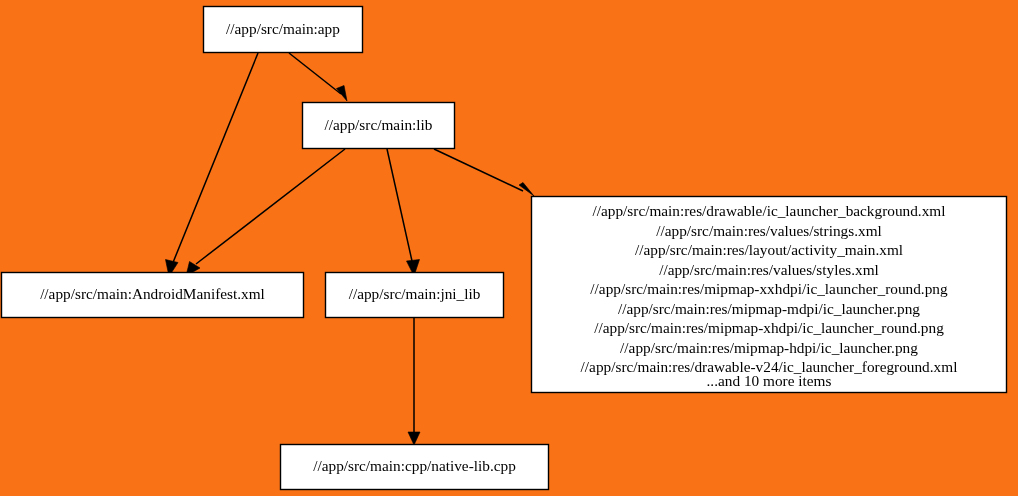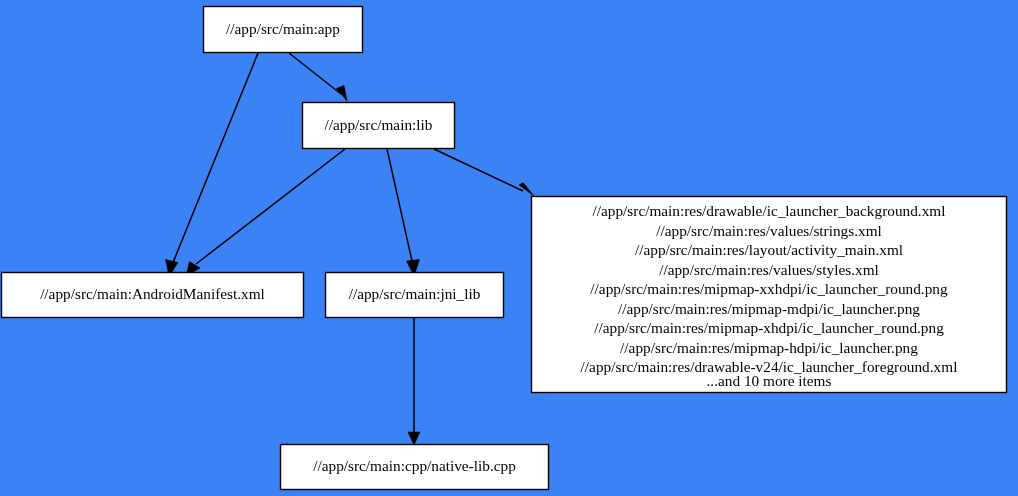--- a/index.html
+++ b/index.html
@@ -10,21 +10,21 @@
   body {
     width: 1018px;
     height: 496px;
     overflow: hidden;
     font-family: "Liberation Serif", "DejaVu Serif", serif;
   }
   #graph-root {
     position: relative;
     width: 1018px;
     height: 496px;
-    background: #3b82f6;
+    background: #f97316;
   }
   svg#graph-canvas {
     position: absolute;
     top: 0;
     left: 0;
     width: 1018px;
     height: 496px;
     display: block;
   }
   .node-box {

